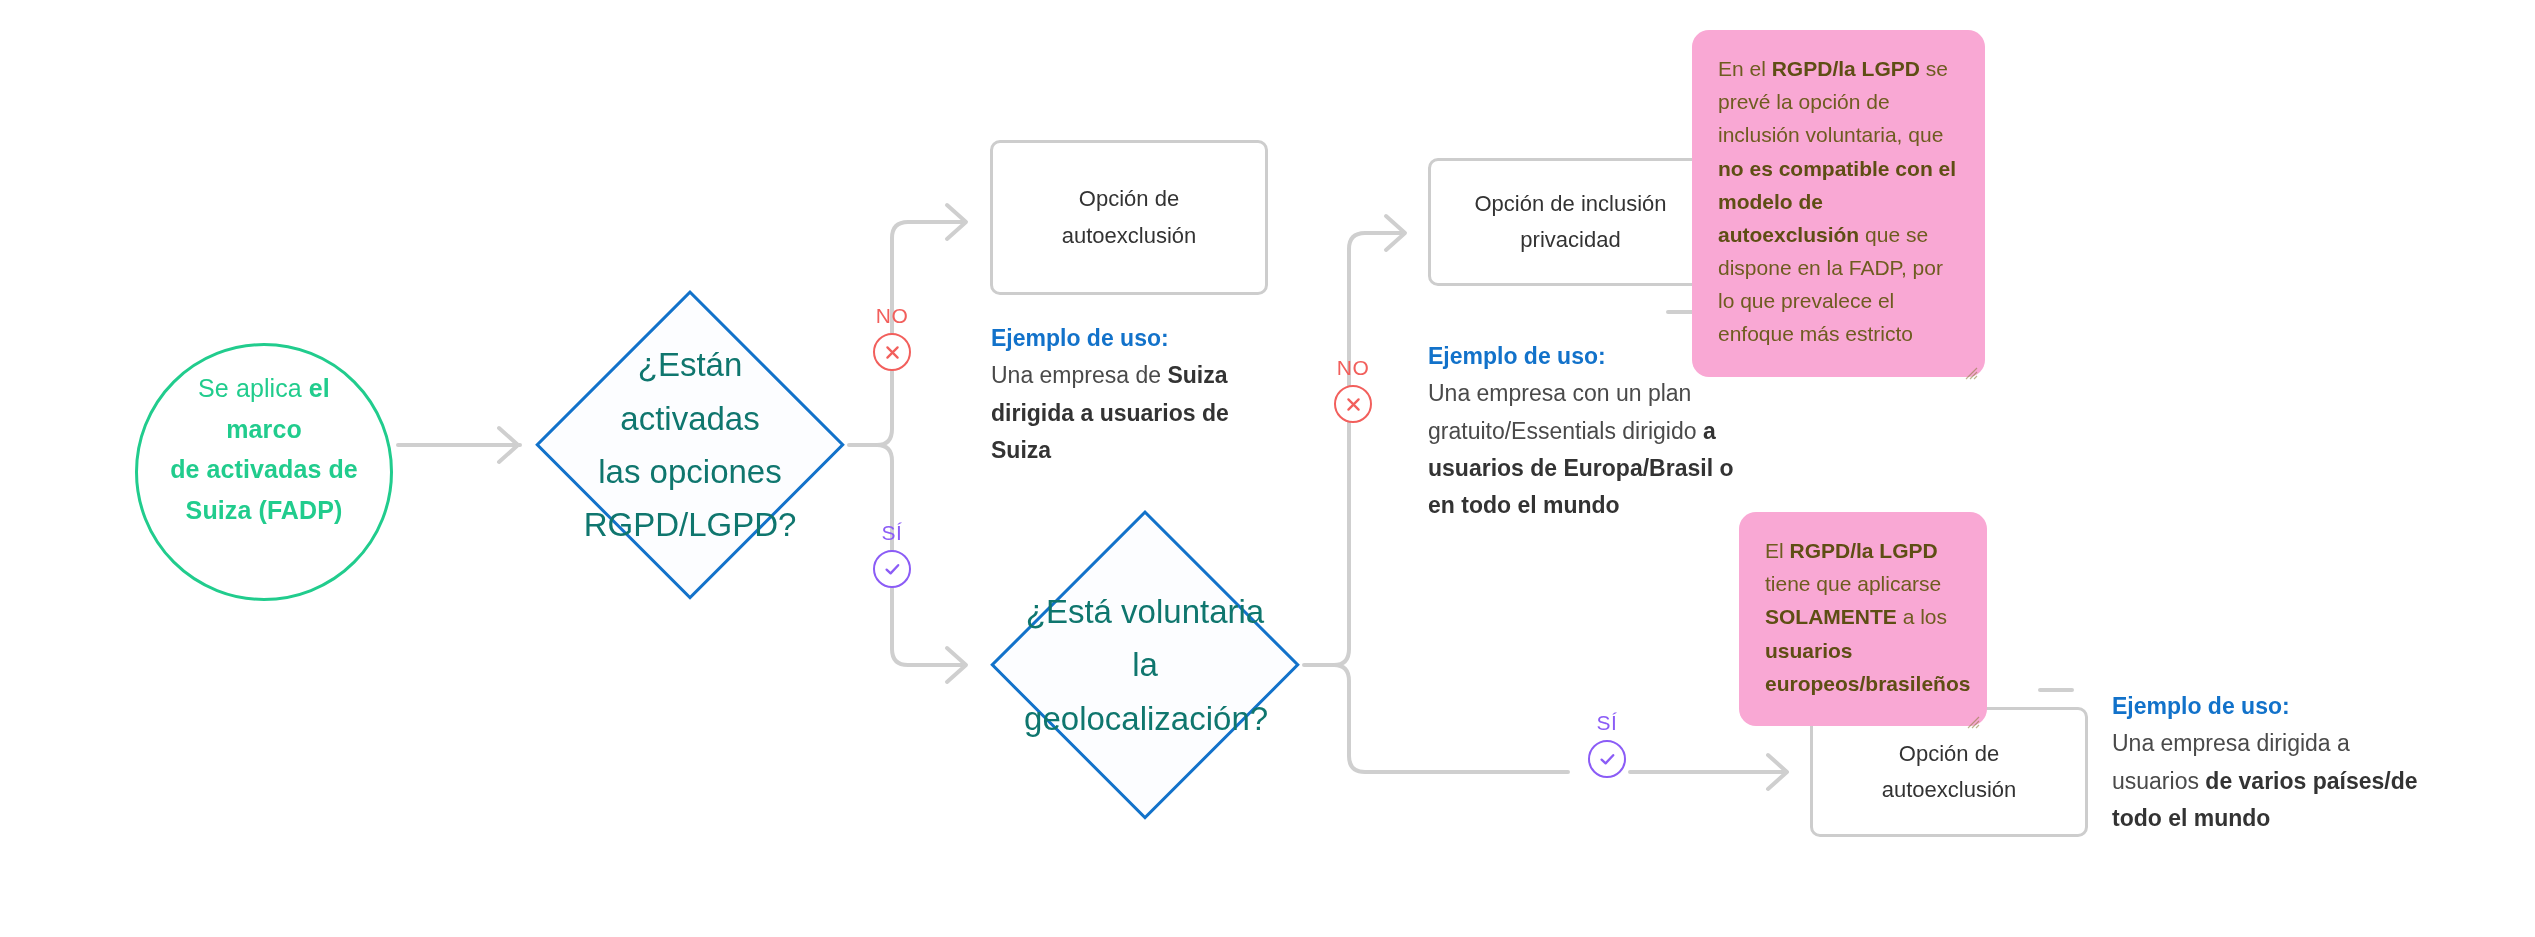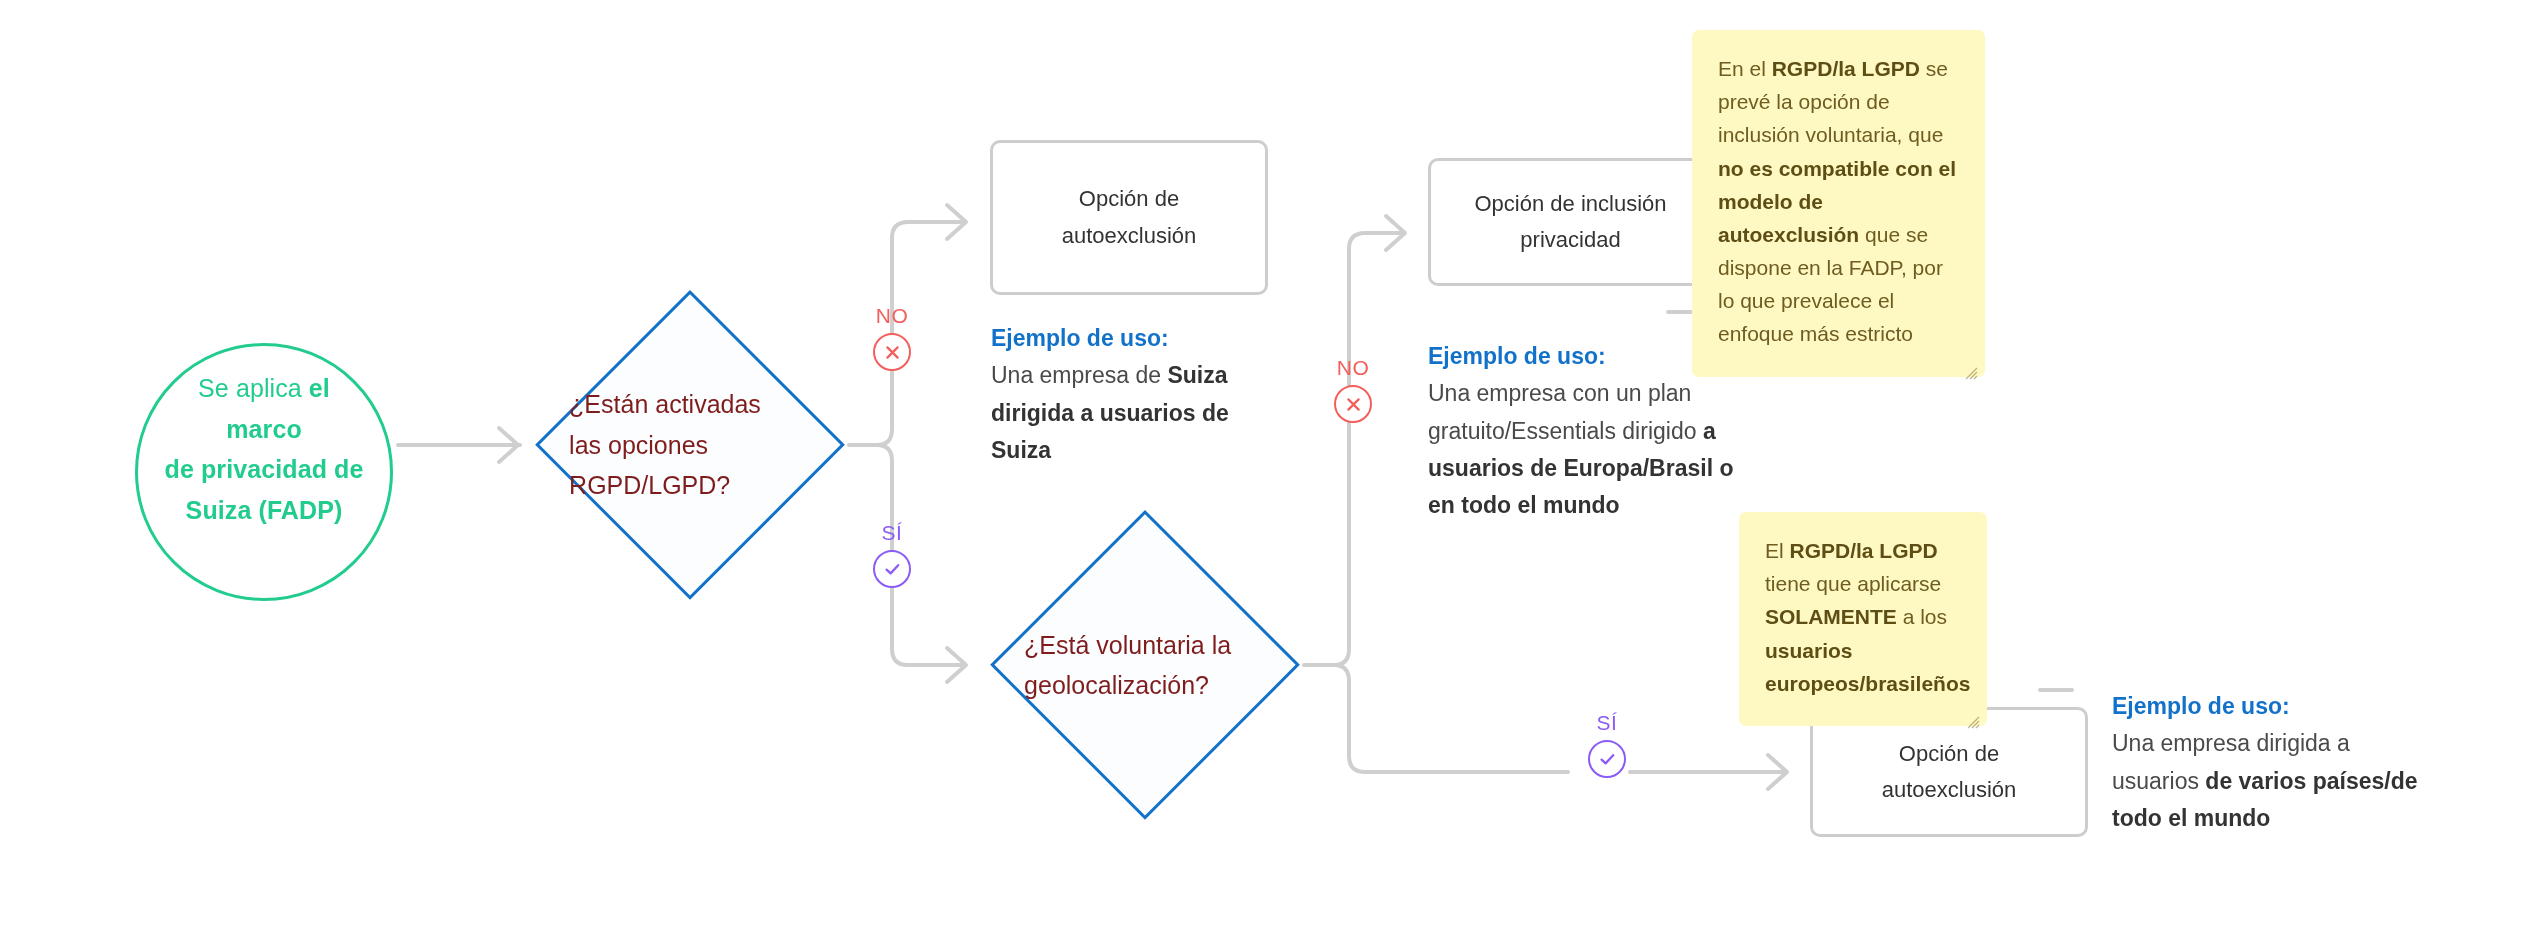--- a/index.html
+++ b/index.html
@@ -59,22 +59,23 @@
     position: absolute;
     left: 50%; top: 50%;
     width: 70.71%; height: 70.71%;
     transform: translate(-50%, -50%) rotate(45deg);
     border: 3px solid #1272ca;
     background: #fcfdff;
   }
   .diamond .dtxt {
     position: relative;
     z-index: 2;
-    color: #7f1d1d;
-    font-size: 25px;
+    text-align: center;
+    color: #0f766e;
+    font-size: 33px;
     line-height: 1.62;
     width: 78%;
   }
   .diamond .dtxt b { font-weight: 400; margin-top: 32px; }
 
   #diamond-gdpr { left: 535px; top: 290px; width: 310px; height: 310px; }
   #diamond-geo  { left: 990px; top: 510px; width: 310px; height: 310px; }
 
   
   .outcome-box {
@@ -142,22 +143,22 @@
   }
   .usecase b { color: #333333; font-weight: 700; }
 
   #use-1 { left: 991px;  top: 320px; width: 290px; }
   #use-2 { left: 1428px; top: 338px; width: 330px; }
   #use-3 { left: 2112px; top: 688px; width: 330px; }
 
   
   .sticky {
     position: absolute;
-    background: #fef9c3;
-    border-radius: 7px;
+    background: #f9a8d4;
+    border-radius: 17px;
     padding: 22px 22px 26px 26px;
     color: #6e5c20;
     font-size: 21px;
     line-height: 1.58;
     z-index: 6;
   }
   .sticky b { color: #5e4e14; font-weight: 700; }
   .sticky .grip {
     position: absolute;
     right: 7px; bottom: 7px;
@@ -198,21 +199,21 @@
       <path d="M1668 166 H 1700"></path>
       <path d="M1668 312 H 1700"></path>
 
       <path d="M2040 690 H 2072"></path>
     </g>
   </svg>
 
   <div class="start-circle">
     <div class="txt">
       <span>Se aplica </span><b>el marco</b><br>
-      <b>de privacidad de</b><br>
+      <b>de activadas de</b><br>
       <b>Suiza (FADP)</b>
     </div>
   </div>
 
   <div class="diamond" id="diamond-gdpr">
     <div class="shape">
         <div></div>
       </div>
     <div class="dtxt">
       <span>¿Están activadas</span><br>

